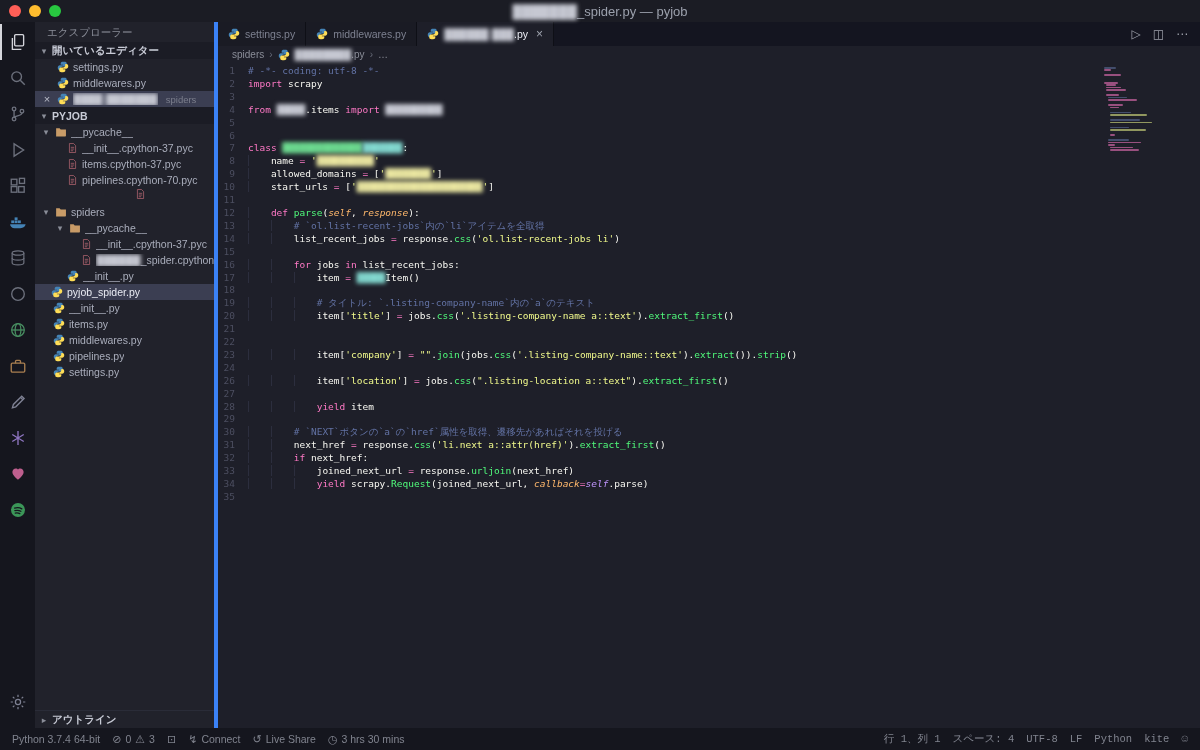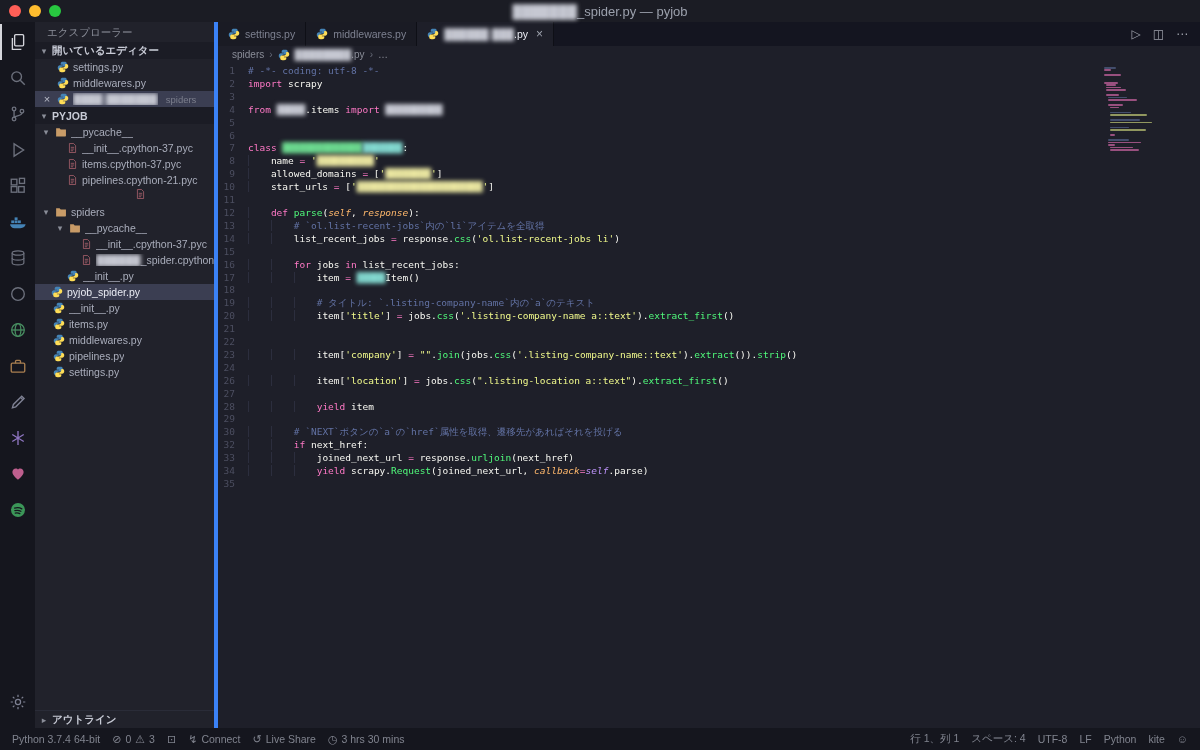--- a/index.html
+++ b/index.html
@@ -62,21 +62,21 @@
   .tk.red-w{color:#c6c8d2; filter:blur(2px);}
   .tk.red-y{color:#e9e5a0; filter:blur(2px);}
   .tk.red-g{color:#6cd98f; filter:blur(2px);}
   .tk.red-c{color:#82d8cf; filter:blur(2px);}
   
   .minimap { position:absolute; top:4px; right:8px; width:88px; }
   .mm-line { height:1.6px; margin-bottom:0.9px; border-radius:1px; opacity:.55; }
   
   .statusbar { height:22px; background:var(--bg-statusbar); display:flex; align-items:center; font-size:10.5px; color:#81848f; padding:0 6px; }
   .sb-left, .sb-right { display:flex; align-items:center; }
-  .sb-right { margin-left:auto; }
+  .sb-right { margin-left:auto;font-family:Liberation Mono, monospace; }
   .sb-item { display:flex; align-items:center; gap:4px; padding:0 6px; cursor:pointer; white-space:nowrap; }
   .sb-glyph { font-size:11px; }
   svg { display:block; }
 </style>
 </head>
 <body>
 
 <div class="titlebar">
   <div class="lights">
     <span class="light tl-close"></span>
@@ -257,21 +257,21 @@
           </span>
           <span class="row-label"><span>items.cpython-37.pyc</span></span>
         </div>
         <div class="row tree-row" style="padding-left: 32px;">
           <span class="icon">
             <svg width="11" height="12" viewBox="0 0 16 16">
               <path fill="none" stroke="#c06c78" d="M3.5 1.5h6l3 3v10h-9z"></path>
               <path fill="none" stroke="#c06c78" d="M5.5 7h5M5.5 9.5h5M5.5 12h3.5"></path>
             </svg>
           </span>
-          <span class="row-label"><span>pipelines.cpython-21.pyc</span></span>
+          <span class="row-label"><span>pipelines.cpython-70.pyc</span></span>
         </div>
         <div class="row tree-row" style="padding-left: 32px; flex-direction: column;">
           <span class="icon">
             <svg width="11" height="12" viewBox="0 0 16 16">
               <path fill="none" stroke="#c06c78" d="M3.5 1.5h6l3 3v10h-9z"></path>
               <path fill="none" stroke="#c06c78" d="M5.5 7h5M5.5 9.5h5M5.5 12h3.5"></path>
             </svg>
           </span>
           <span class="row-label"><span>settings.cpython-37.pyc</span></span>
         </div>
@@ -456,20 +456,21 @@
           <div class="code-line"><span class="ln">20</span><span class="lt"><span class="tk ind">    </span><span class="tk ind">    </span><span class="tk ind">    </span><span>item[</span><span class="tk str">'title'</span><span>] </span><span class="tk op">=</span><span> jobs.</span><span class="tk fn">css</span><span>(</span><span class="tk str">'.listing-company-name a::text'</span><span>).</span><span class="tk fn">extract_first</span><span>()</span></span></div>
           <div class="code-line"><span class="ln">21</span><span class="lt"></span></div>
           <div class="code-line"><span class="ln">22</span></div>
           <div class="code-line"><span class="ln">23</span><span class="lt"><span class="tk ind">    </span><span class="tk ind">    </span><span class="tk ind">    </span><span>item[</span><span class="tk str">'company'</span><span>] </span><span class="tk op">=</span><span> </span><span class="tk str">""</span><span>.</span><span class="tk fn">join</span><span>(jobs.</span><span class="tk fn">css</span><span>(</span><span class="tk str">'.listing-company-name::text'</span><span>).</span><span class="tk fn">extract</span><span>()).</span><span class="tk fn">strip</span><span>()</span></span></div>
           <div class="code-line"><span class="ln">24</span><span class="lt"></span></div>
           <div class="code-line"><span class="ln">26</span><span class="lt"><span class="tk ind">    </span><span class="tk ind">    </span><span class="tk ind">    </span><span>item[</span><span class="tk str">'location'</span><span>] </span><span class="tk op">=</span><span> jobs.</span><span class="tk fn">css</span><span>(</span><span class="tk str">".listing-location a::text"</span><span>).</span><span class="tk fn">extract_first</span><span>()</span></span></div>
           <div class="code-line"><span class="ln">27</span><span class="lt"></span></div>
           <div class="code-line"><span class="ln">28</span><span class="lt"><span class="tk ind">    </span><span class="tk ind">    </span><span class="tk ind">    </span><span class="tk kw">yield</span><span> item</span></span></div>
           <div class="code-line"><span class="ln">29</span><span class="lt"></span></div>
           <div class="code-line"><span class="ln">30</span><span class="lt"><span class="tk ind">    </span><span class="tk ind">    </span><span class="tk com"># `NEXT`ボタンの`a`の`href`属性を取得、遷移先があればそれを投げる</span></span></div>
+          <div class="code-line"><span class="ln">31</span><span class="lt"><span class="tk ind">    </span><span class="tk ind">    </span><span>next_href </span><span class="tk op">=</span><span> response.</span><span class="tk fn">css</span><span>(</span><span class="tk str">'li.next a::attr(href)'</span><span>).</span><span class="tk fn">extract_first</span><span>()</span></span></div>
           <div class="code-line"><span class="ln">32</span><span class="lt"><span class="tk ind">    </span><span class="tk ind">    </span><span class="tk kw">if</span><span> next_href:</span></span></div>
           <div class="code-line"><span class="ln">33</span><span class="lt"><span class="tk ind">    </span><span class="tk ind">    </span><span class="tk ind">    </span><span>joined_next_url </span><span class="tk op">=</span><span> response.</span><span class="tk fn">urljoin</span><span>(next_href)</span></span></div>
           <div class="code-line"><span class="ln">34</span><span class="lt"><span class="tk ind">    </span><span class="tk ind">    </span><span class="tk ind">    </span><span class="tk kw">yield</span><span> scrapy.</span><span class="tk fn">Request</span><span>(joined_next_url, </span><span class="tk par">callback</span><span class="tk op">=</span><span class="tk slf">self</span><span>.parse)</span></span></div>
           <div class="code-line"><span class="ln">35</span><span class="lt"></span></div>
         </div>
       <div class="minimap">
           <div class="mm-line" style="background: rgb(98, 114, 164); margin-left: 0px; width: 11.5px;"></div>
           <div class="mm-line" style="background: rgb(255, 121, 198); margin-left: 0px; width: 6.5px;"></div>
           <div class="mm-line" style="background: rgb(174, 178, 194); margin-left: 0px; width: 0px;"></div>
           <div class="mm-line" style="background: rgb(255, 121, 198); margin-left: 0px; width: 17px;"></div>

